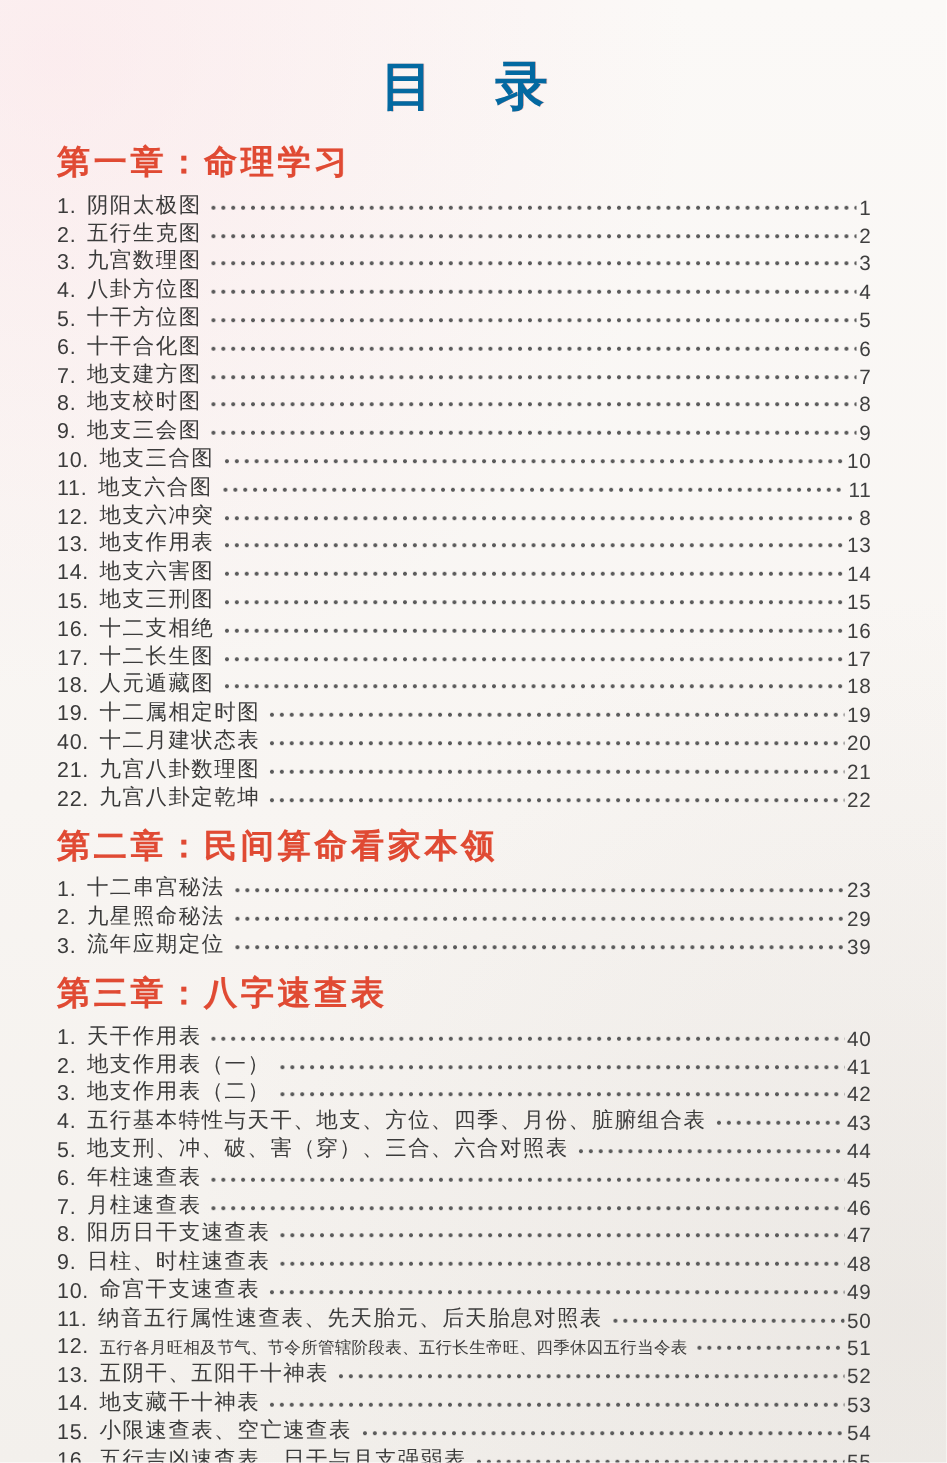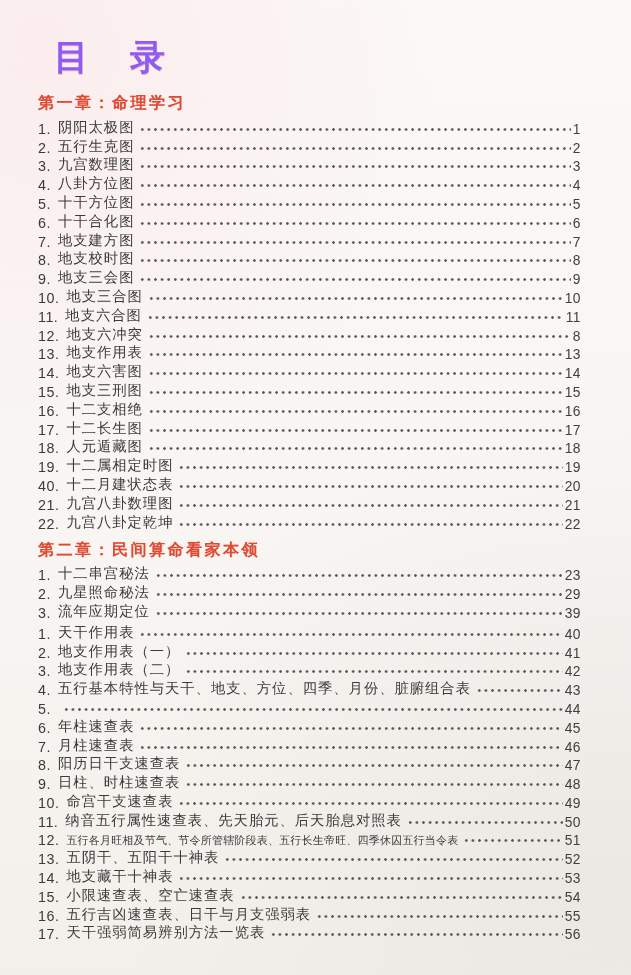--- a/index.html
+++ b/index.html
@@ -17,30 +17,30 @@
       linear-gradient(180deg, #fbf9f7 0%, #f8f5f2 55%, #f3f0ec 100%);
   }
   .page {
     box-sizing: border-box;
     width: 631px;
     height: 975px;
     padding: 34px 50px 10px 38px;
   }
   .title {
     margin: 0 0 12px 0;
-    text-align: left;
+    text-align: center;
     font-size: 35px;
     font-weight: bold;
-    color: #8b5cf6;
+    color: #0369a1;
     letter-spacing: 0.45em;
     padding-left: 0.45em; 
     text-shadow: 0.5px 0.5px 0 rgba(223,58,38,0.35);
   }
   .section-heading {
-    font-size: 16px;
+    font-size: 22px;
     font-weight: bold;
     color: #e04a33;
     letter-spacing: 2.5px;
     margin: 8px 0 4px 0;
     text-shadow: 0.4px 0.4px 0 rgba(224,74,51,0.3);
   }
   .rows { }
   .row {
     display: flex;
     align-items: flex-end;
@@ -239,20 +239,21 @@
         <div class="row">
           <span class="num">3.</span>
           <span class="label">流年应期定位</span>
           <span class="dots"></span>
           <span class="pageno">39</span>
         </div>
       </div>
   </div>
 
   <div class="section">
+    <div class="section-heading">第三章：八字速查表</div>
     <div class="rows">
         <div class="row">
           <span class="num">1.</span>
           <span class="label">天干作用表</span>
           <span class="dots"></span>
           <span class="pageno">40</span>
         </div>
         <div class="row">
           <span class="num">2.</span>
           <span class="label">地支作用表（一）</span>
@@ -266,20 +267,21 @@
           <span class="pageno">42</span>
         </div>
         <div class="row">
           <span class="num">4.</span>
           <span class="label">五行基本特性与天干、地支、方位、四季、月份、脏腑组合表</span>
           <span class="dots"></span>
           <span class="pageno">43</span>
         </div>
         <div class="row">
           <span class="num">5.</span>
+          <span class="label">地支刑、冲、破、害（穿）、三合、六合对照表</span>
           <span class="dots"></span>
           <span class="pageno">44</span>
         </div>
         <div class="row">
           <span class="num">6.</span>
           <span class="label">年柱速查表</span>
           <span class="dots"></span>
           <span class="pageno">45</span>
         </div>
         <div class="row">

